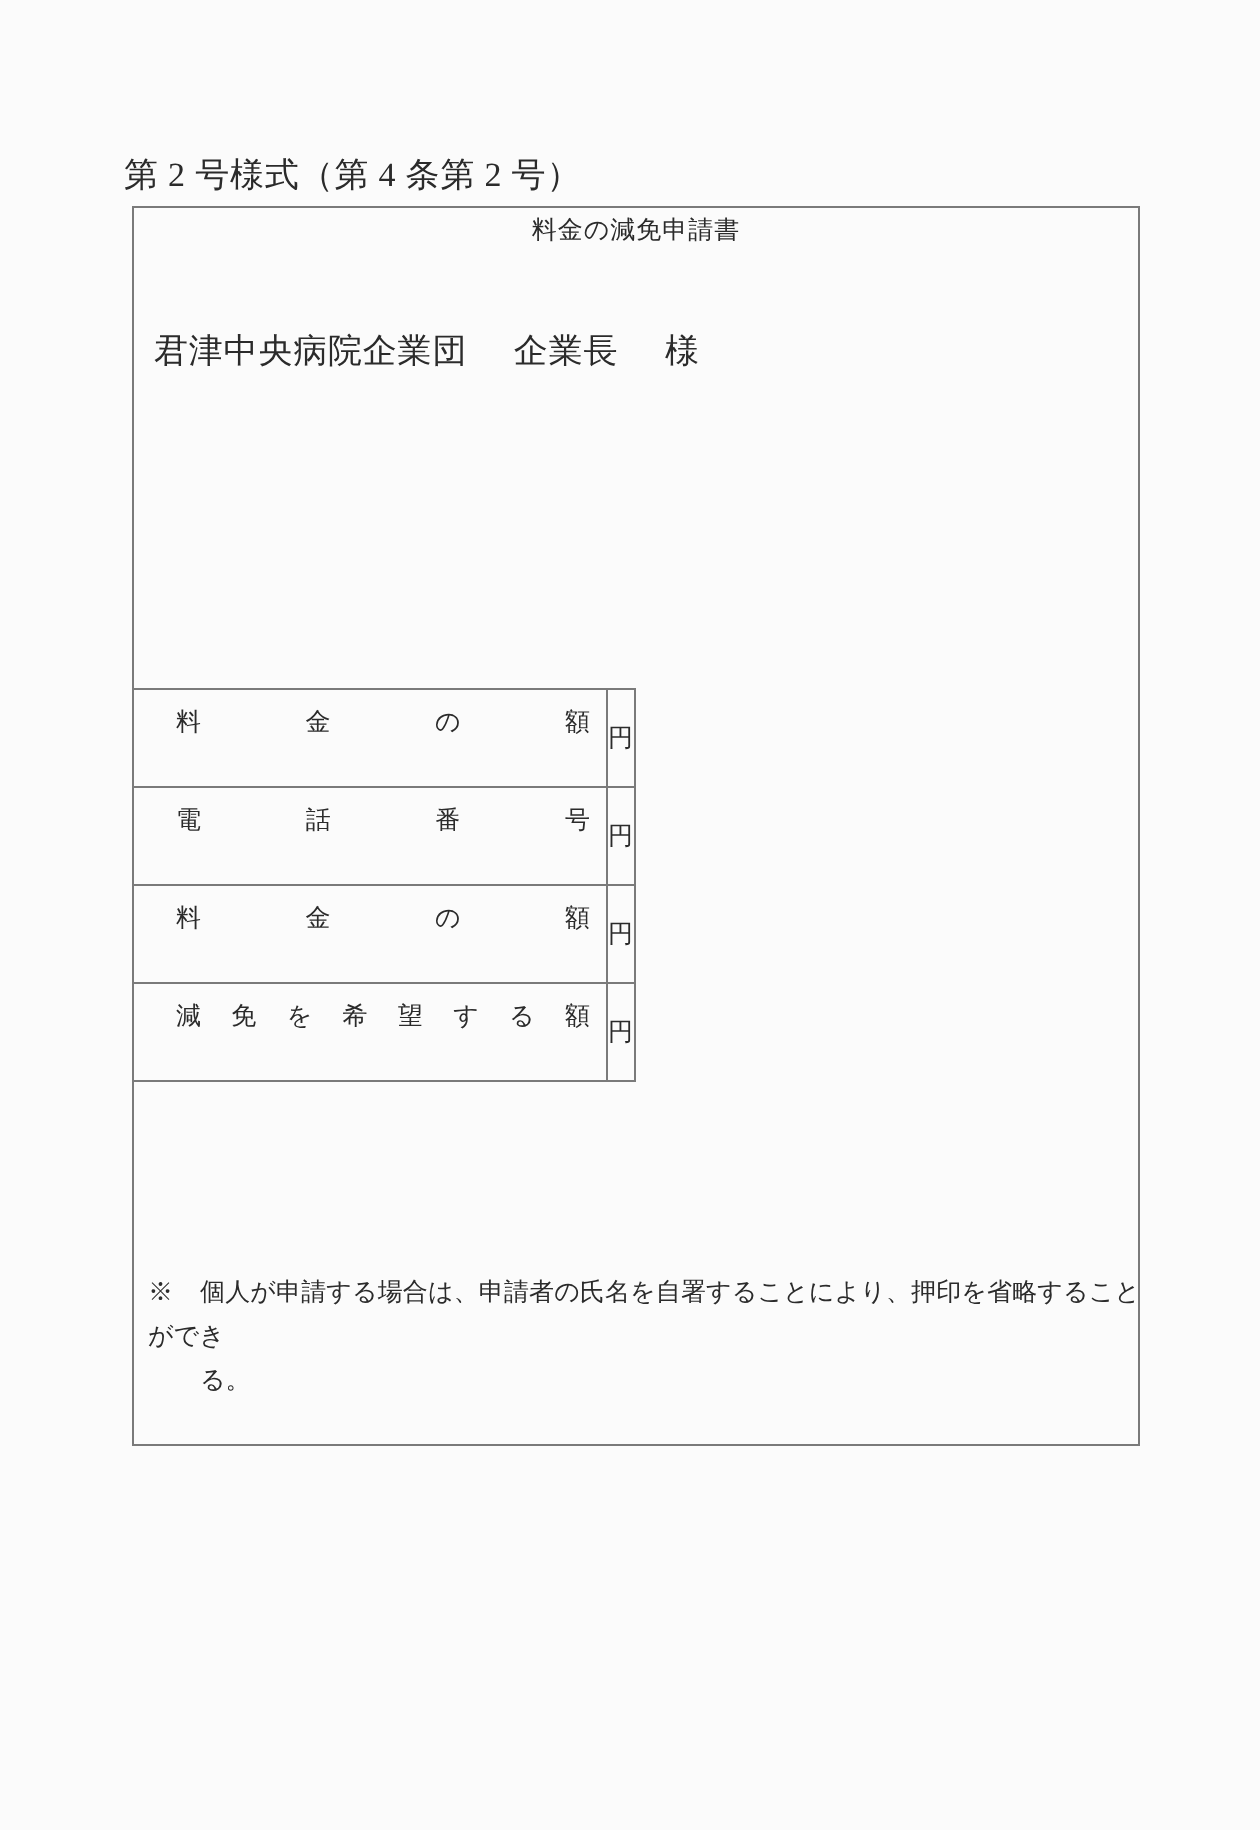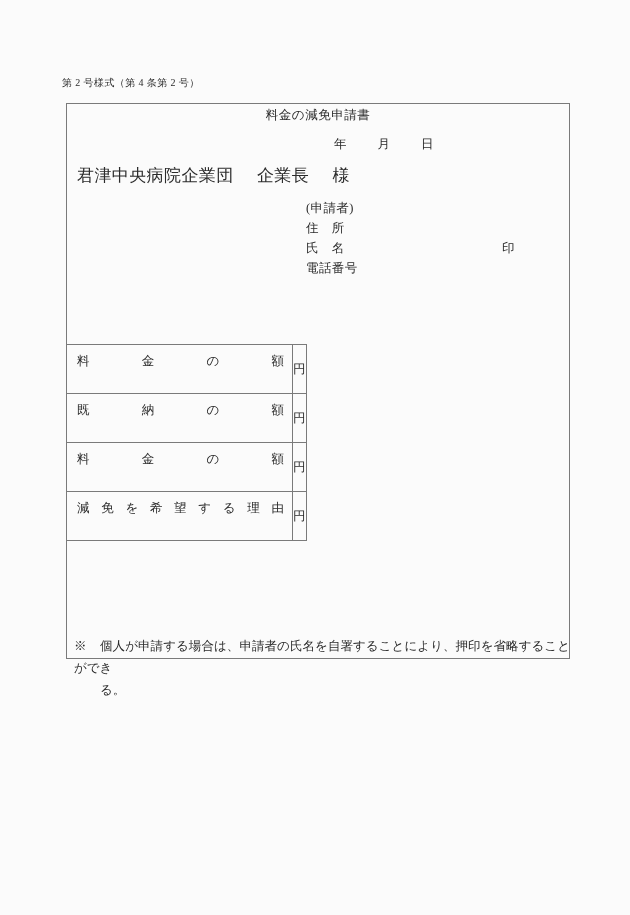--- a/index.html
+++ b/index.html
@@ -15,32 +15,32 @@
     position: relative;
     overflow: hidden;
     -webkit-font-smoothing: antialiased;
   }
 
   
   .form-number {
     position: absolute;
     left: 62px;
     top: 76px;
-    font-size: 10px;
+    font-size: 17px;
     letter-spacing: 0.4px;
     white-space: nowrap;
   }
 
   
   .form-frame {
     position: absolute;
     left: 66px;
     top: 103px;
     width: 504px;
-    height: 556px;
+    height: 620px;
     border: 1px solid #7a7a7a;
     box-sizing: border-box;
     background: transparent;
   }
 
   
   .upper-area {
     position: absolute;
     left: 0;
     top: 0;
@@ -133,21 +133,21 @@
     table-layout: fixed;
     font-size: 12.5px;
   }
   .amount-table td {
     border: 1px solid #7a7a7a;
     padding: 0;
     vertical-align: middle;
   }
   .amount-table td.label-cell {
     width: 207px;
-    padding-left: 10px;
+    padding-left: 21px;
     padding-right: 8px;
     font-family: Liberation Serif, serif;
   }
   .amount-table td.value-cell {
     text-align: center;
   }
   .amount-table tr.r1 td,
   .amount-table tr.r2 td,
   .amount-table tr.r3 td,
   .amount-table tr.r4 td { height: 48px; }
@@ -183,84 +183,62 @@
 <body>
 
 <div class="form-number">第 2 号様式（第 4 条第 2 号）</div>
 
 <div class="form-frame">
 
   <div class="upper-area">
 
     <div class="doc-title">料金の減免申請書</div>
 
-    <div class="date-line">
-      <span class="inner">
-        <span class="slot">年</span>
-        <span class="slot">月</span>
-        <span class="slot last">日</span>
-      </span>
-    </div>
 
     <div class="addressee">
       <span>君津中央病院企業団</span>
       <span class="gap"></span>
       <span>企業長</span>
       <span class="gap"></span>
       <span>様</span>
     </div>
 
-    <div class="applicant">
-      <div class="row">
-        <span class="lbl nospace">(申請者)</span>
-      </div>
-      <div class="row">
-        <span class="lbl nospace">住　所</span>
-      </div>
-      <div class="row">
-        <span class="lbl nospace">氏　名</span>
-        <span class="seal">印</span>
-      </div>
-      <div class="row">
-        <span class="lbl nospace">電話番号</span>
-      </div>
-    </div>
 
 
   </div>
 
   <table class="amount-table">
     <tbody>
       <tr class="r1">
         <td class="label-cell">
           <span class="spread">料金の額</span>
         </td>
         <td class="value-cell">
           <span>円</span>
         </td>
       </tr>
       <tr class="r2">
         <td class="label-cell">
-          <span class="spread">既納の額</span>
+          <span class="spread">電話番号</span>
         </td>
         <td class="value-cell">
           <span>円</span>
         </td>
       </tr>
       <tr class="r3">
         <td class="label-cell">
           <span class="spread">料金の額</span>
         </td>
         <td class="value-cell">
           <span>円</span>
         </td>
       </tr>
       <tr class="r4">
         <td class="label-cell">
-          <span class="spread">減免を希望する理由</span>
+          <span class="spread">減免を希望する額</span>
         </td>
         <td class="value-cell">
           <span>円</span>
         </td>
       </tr>
     </tbody>
   </table>
 
 </div>
 

